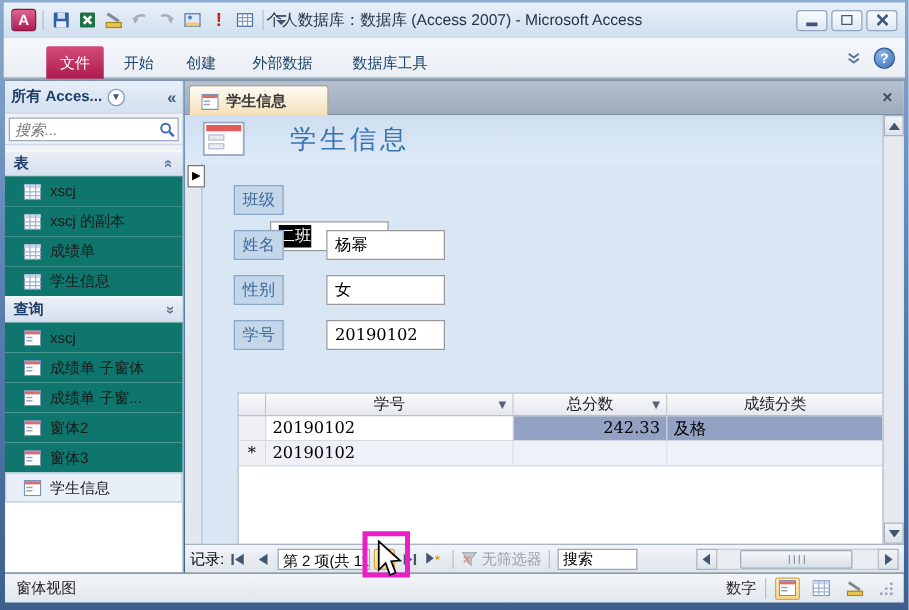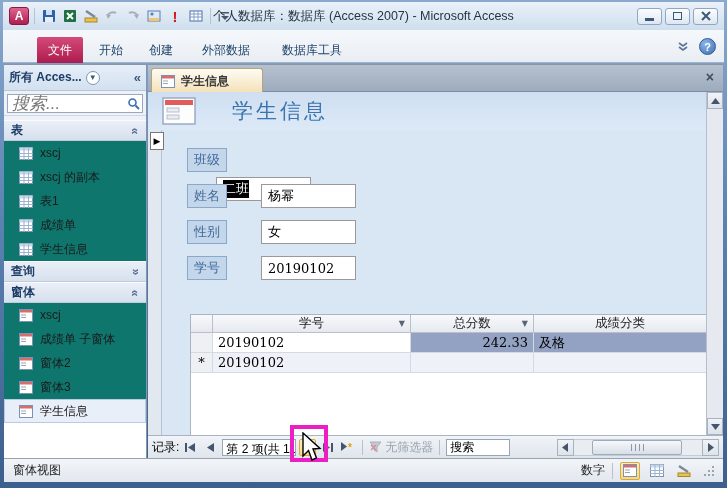--- a/index.html
+++ b/index.html
@@ -29,21 +29,21 @@
   .rtab.t4 { left:266px; width:86px; }
   .ribbon-right { position:absolute; right:8px; top:8px; display:flex; align-items:center; gap:10px; }
   .help-btn { width:17px; height:17px; border-radius:50%; background:radial-gradient(circle at 35% 30%,#8cb6e8,#3f6fb5); border:1px solid #2f5a94; color:#fff; font-weight:bold; font-size:11px; text-align:center; line-height:16px; }
 
   
   .navpane { position:absolute; left:4px; top:64px; width:143px; height:394px; background:#fff; border-right:1px solid #8696aa; border-top:1px solid #8696aa; }
   .np-header { height:26px; background:linear-gradient(#e6eef8,#d2e0f0); border-bottom:1px solid #b9c6d6; display:flex; align-items:center; padding:0 5px; color:#1d3d66; font-weight:bold; }
   .np-menu { width:14px; height:14px; border:1px solid #7f97b5; border-radius:50%; background:#fff; color:#3c5a7e; font-size:8px; text-align:center; line-height:12px; margin-left:4px; }
   .np-collapse { margin-left:auto; color:#3c5a7e; font-size:13px; font-weight:bold; }
   .np-search { height:25px; padding:3px 3px; background:#eef2f7; border-bottom:1px solid #cfd8e4; position:relative; }
-  .np-search input { width:100%; height:19px; border:1px solid #98a8bd; padding:0 18px 0 4px; font-style:italic; font-size:17px; color:#555; font-family:inherit; }
+  .np-search input { width:100%; height:19px; border:1px solid #98a8bd; padding:0 18px 0 4px; font-style:italic; font-size:12px; color:#555; font-family:inherit; }
   .np-search .mag { position:absolute; right:6px; top:6px; }
   .np-spacer { height:4px; background:#eef2f7; }
   .np-group { height:21px; background:linear-gradient(#eaeff7,#d6e0ee); border-top:1px solid #f9fbfd; border-bottom:1px solid #c2cbd8; color:#1c3d66; font-weight:bold; display:flex; align-items:center; justify-content:space-between; padding:0 7px; }
   .dblchev { display:inline-block; color:#5a7396; font-size:12px; font-weight:bold; }
   .up   { transform:rotate(90deg); }
   .down { transform:rotate(-90deg); }
   .np-item { height:24px; display:flex; align-items:center; gap:7px; padding-left:15px; color:#1a1a1a; background:#0f766e; }
   .np-item.sel { background:#e9eff8; outline:1px solid #b8cbe2; outline-offset:-1px; }
 
   
@@ -238,63 +238,59 @@
           <path d="M0 6.5 H14 M0 9.5 H14 M5 0 V13 M9.5 0 V13" stroke="#9db3cf" stroke-width="1"></path>
         </svg>
       <span>xscj 的副本</span>
     </div>
     <div class="np-item">
       <svg width="14" height="13">
           <rect x="0.5" y="0.5" width="13" height="12" fill="#fff" stroke="#7a92b4"></rect>
           <rect x="0.5" y="0.5" width="13" height="3" fill="#c8d7ea"></rect>
           <path d="M0 6.5 H14 M0 9.5 H14 M5 0 V13 M9.5 0 V13" stroke="#9db3cf" stroke-width="1"></path>
         </svg>
-      <span>表1</span>
-    </div>
-    <div class="np-item">
-      <svg width="14" height="13">
-          <rect x="0.5" y="0.5" width="13" height="12" fill="#fff" stroke="#7a92b4"></rect>
-          <rect x="0.5" y="0.5" width="13" height="3" fill="#c8d7ea"></rect>
-          <path d="M0 6.5 H14 M0 9.5 H14 M5 0 V13 M9.5 0 V13" stroke="#9db3cf" stroke-width="1"></path>
-        </svg>
       <span>成绩单</span>
     </div>
     <div class="np-item">
       <svg width="14" height="13">
           <rect x="0.5" y="0.5" width="13" height="12" fill="#fff" stroke="#7a92b4"></rect>
           <rect x="0.5" y="0.5" width="13" height="3" fill="#c8d7ea"></rect>
           <path d="M0 6.5 H14 M0 9.5 H14 M5 0 V13 M9.5 0 V13" stroke="#9db3cf" stroke-width="1"></path>
         </svg>
       <span>学生信息</span>
     </div>
 
     <div class="np-group">
       <span>查询</span>
       <span class="dblchev down">«</span>
     </div>
 
-    <div class="np-group">
-      <span>窗体</span>
-      <span class="dblchev up">«</span>
-    </div>
     <div class="np-item">
       <svg width="14" height="13">
           <rect x="0.5" y="0.5" width="13" height="12" fill="#fff" stroke="#7a92b4"></rect>
           <rect x="1" y="1" width="12" height="2.5" fill="#d96c6c"></rect>
           <path d="M2 6 H7 M2 8.5 H7" stroke="#9aa6b6" stroke-width="1.2"></path>
         </svg>
       <span>xscj</span>
     </div>
     <div class="np-item">
       <svg width="14" height="13">
           <rect x="0.5" y="0.5" width="13" height="12" fill="#fff" stroke="#7a92b4"></rect>
           <rect x="1" y="1" width="12" height="2.5" fill="#d96c6c"></rect>
           <path d="M2 6 H7 M2 8.5 H7" stroke="#9aa6b6" stroke-width="1.2"></path>
         </svg>
       <span>成绩单 子窗体</span>
+    </div>
+    <div class="np-item">
+      <svg width="14" height="13">
+          <rect x="0.5" y="0.5" width="13" height="12" fill="#fff" stroke="#7a92b4"></rect>
+          <rect x="1" y="1" width="12" height="2.5" fill="#d96c6c"></rect>
+          <path d="M2 6 H7 M2 8.5 H7" stroke="#9aa6b6" stroke-width="1.2"></path>
+        </svg>
+      <span>成绩单 子窗...</span>
     </div>
     <div class="np-item">
       <svg width="14" height="13">
           <rect x="0.5" y="0.5" width="13" height="12" fill="#fff" stroke="#7a92b4"></rect>
           <rect x="1" y="1" width="12" height="2.5" fill="#d96c6c"></rect>
           <path d="M2 6 H7 M2 8.5 H7" stroke="#9aa6b6" stroke-width="1.2"></path>
         </svg>
       <span>窗体2</span>
     </div>
     <div class="np-item">

